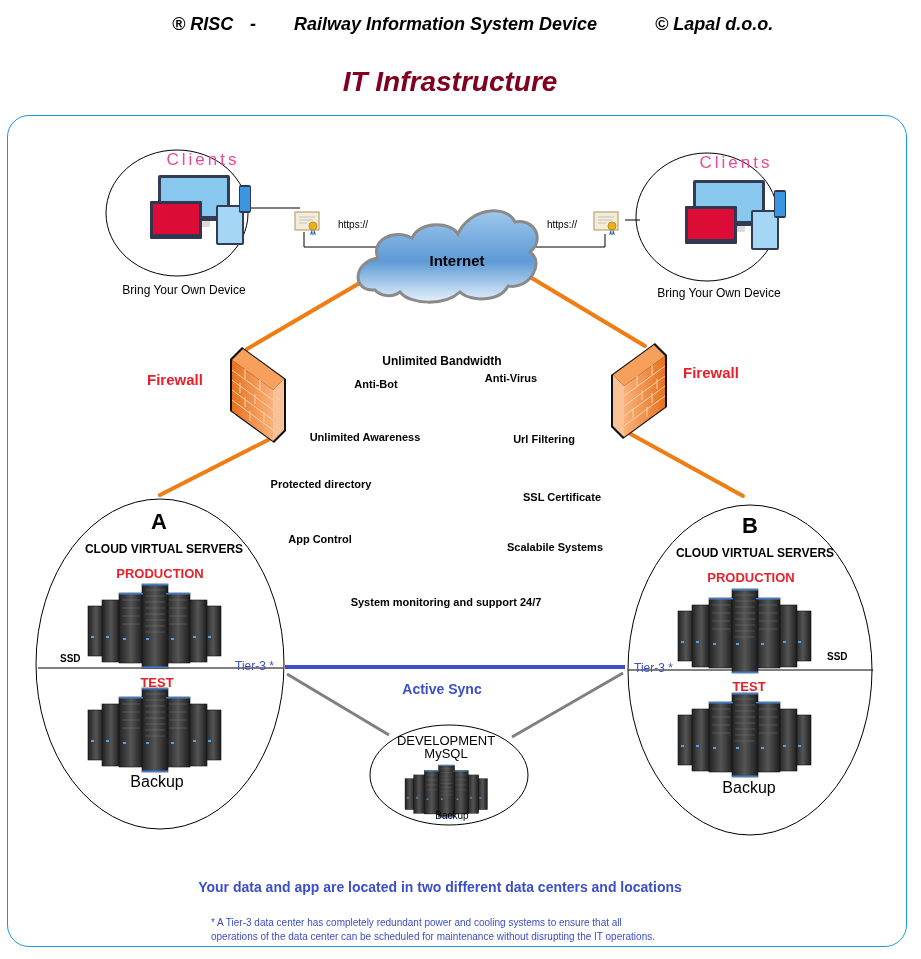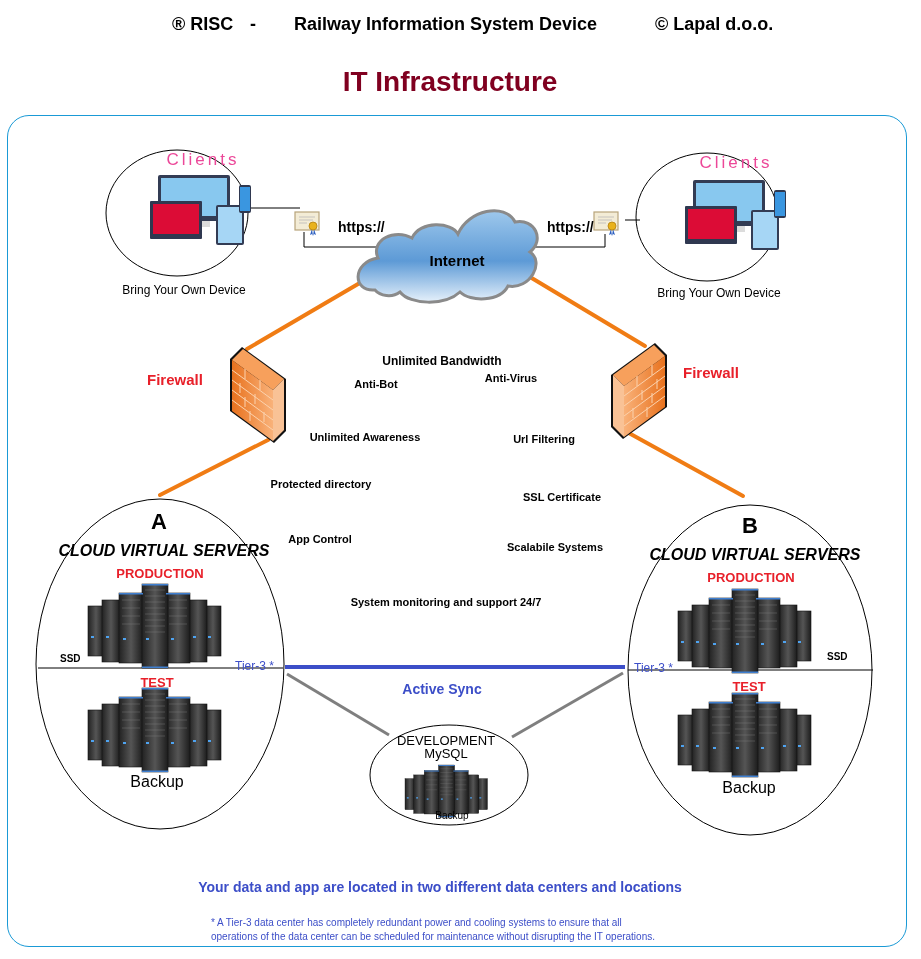--- a/index.html
+++ b/index.html
@@ -1,31 +1,31 @@
 <!DOCTYPE html>
 <html><head>
 <meta charset="utf-8">
 <style>
   html, body { margin: 0; padding: 0; background: #ffffff; }
   body { width: 921px; height: 959px; position: relative; overflow: hidden; font-family: "Liberation Sans", sans-serif; }
-  .abs { position: absolute; }
+  .abs { position: absolute; font-style: italic; }
   .header { top: 14px; left: 0; width: 921px; height: 24px; font-weight: bold; font-size: 18px; color: #000; }
   .header span { position: absolute; top: 0; white-space: nowrap; }
   .title { top: 66px; left: 0; width: 900px; text-align: center; font-weight: bold; font-size: 28px; color: #800020; }
   .frame { left: 7px; top: 115px; width: 900px; height: 832px; border: 1.5px solid #1a9ad6; border-radius: 22px; box-sizing: border-box; }
   svg#diagram { position: absolute; left: 0; top: 0; }
   .lbl { position: absolute; white-space: nowrap; font-weight: bold; font-size: 11px; color: #000; }
   .lbl-c { transform: translateX(-50%); }
   .clients { font-size: 17px; letter-spacing: 3px; color: #ec4899; font-weight: normal; }
   .byod { font-size: 12px; font-weight: normal; }
-  .https { font-size: 14px; font-weight: bold; }
+  .https { font-size: 10px; font-weight: normal; }
   .internet { font-size: 15px; }
   .firewall { font-size: 15px; color: #e8202a; }
   .letter { font-size: 22px; }
-  .cvs { font-size: 16px; font-style: italic; }
+  .cvs { font-size: 12px; }
   .prod, .test { font-size: 13px; color: #e8202a; }
   .ssd { font-size: 10px; }
   .tier { font-size: 12px; color: #3c4ec8; font-weight: normal; margin-top: 9px; }
   .backup { font-size: 16px; font-weight: normal; }
   .dev { font-size: 13px; font-weight: normal; line-height: 13px; text-align: center; }
   .backup-sm { font-size: 10px; font-weight: normal; }
   .sync { font-size: 14px; color: #3c4ec8; }
   .bottom-note { font-size: 14px; color: #3c4ec8; }
   .footnote { font-size: 10px; color: #3c4ec8; font-weight: normal; line-height: 14px; }
 </style>

